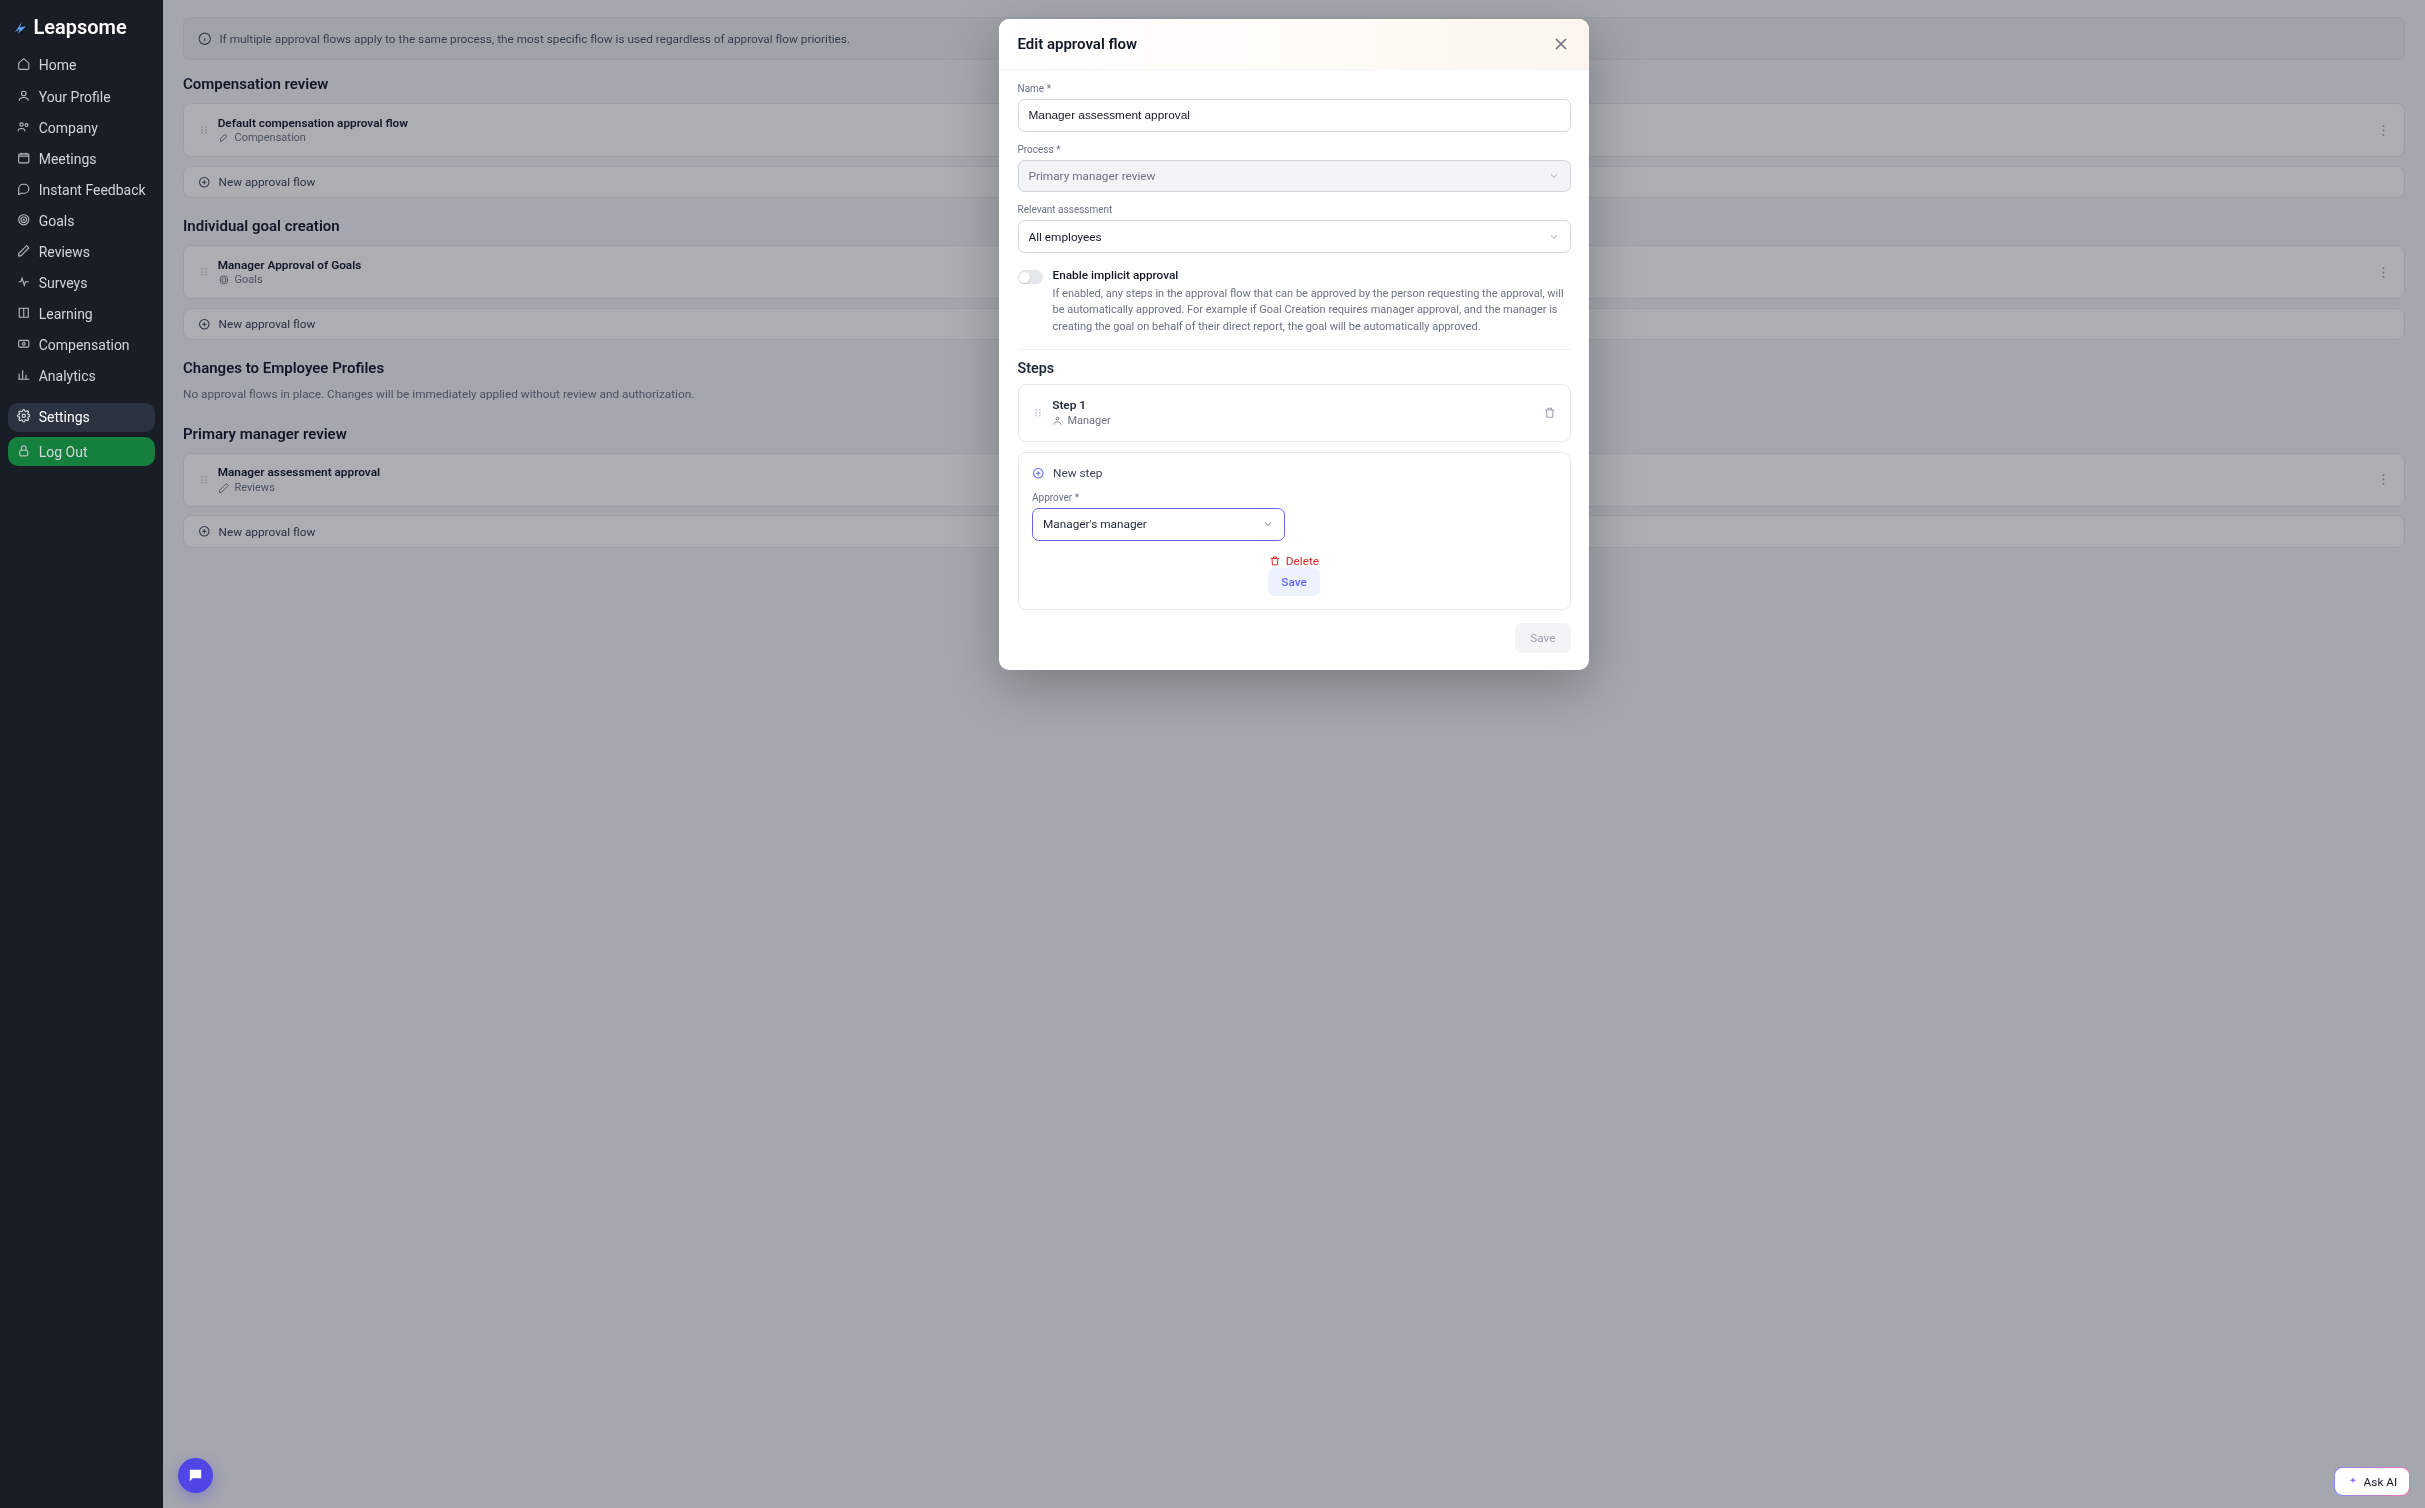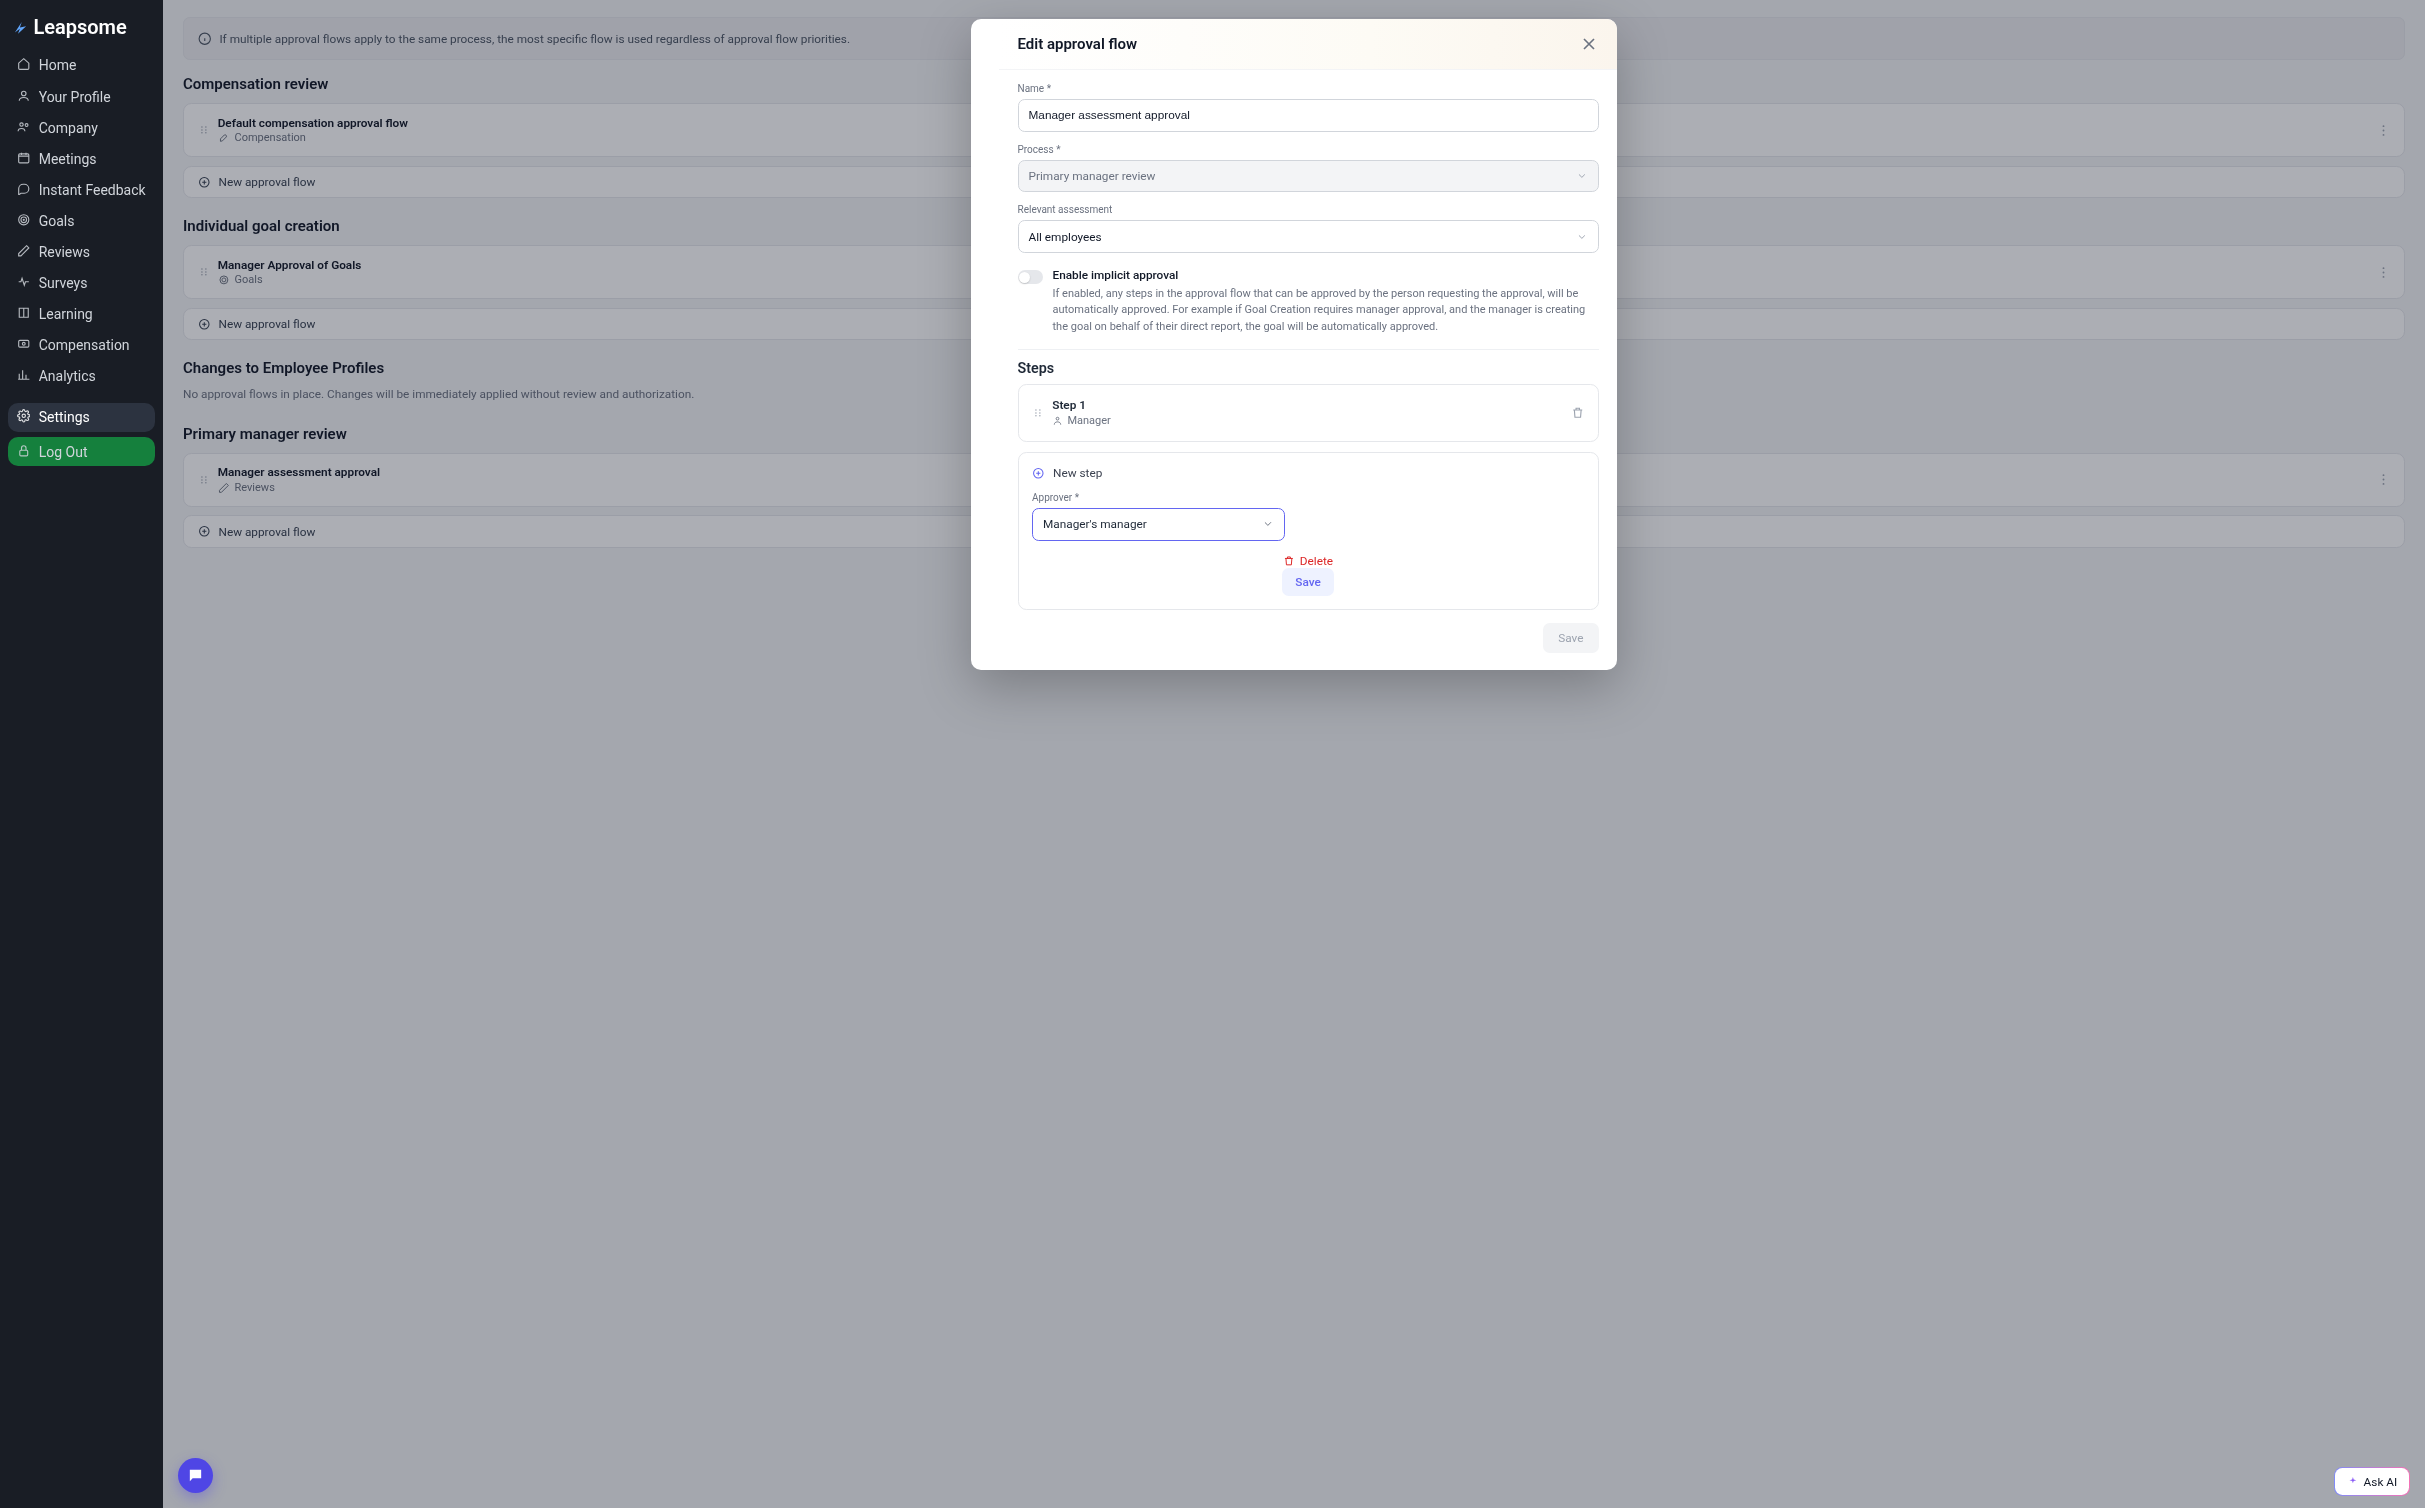--- a/index.html
+++ b/index.html
@@ -37,21 +37,21 @@
 
 .new-flow { background: #fff; border: 0.8px solid #e5e7eb; border-radius: 8.4px; padding: 8.4px 13.5px; display: flex; align-items: center; gap: 8.4px; color: #374151; font-size: 11.8px; cursor: pointer; margin-bottom: 18.5px; }
 .new-flow svg { width: 12.6px; height: 12.6px; }
 
 .changes-desc { font-size: 11.8px; color: #6b7280; margin: 6.7px 0 23.6px; }
 
 
 .overlay { position: absolute; inset: 0; background: rgba(17,24,39,0.35); display: flex; align-items: flex-start; justify-content: center; padding-top: 18.5px; }
 
 
-.modal { width: 646px; background: #fff; border-radius: 10px; box-shadow: 0 17px 51px rgba(0,0,0,.25); overflow: hidden; padding-left: 28px; }
+.modal { width: 590px; background: #fff; border-radius: 10px; box-shadow: 0 17px 51px rgba(0,0,0,.25); overflow: hidden; }
 .modal-header { padding: 15px 18.5px; display: flex; align-items: center; justify-content: space-between; background: linear-gradient(90deg, #fff 0%, #fdfbf5 60%, #fbf5ed 100%); border-bottom: 0.8px solid #f3f4f6; }
 .modal-title { font-size: 15px; font-weight: 600; color: #111827; }
 .close-btn { width: 20px; height: 20px; display: flex; align-items: center; justify-content: center; cursor: pointer; color: #6b7280; border-radius: 3.4px; }
 
 .modal-body { padding: 13.5px 18.5px 17px; }
 
 .field-label { font-size: 10px; color: #6b7280; margin-bottom: 5px; }
 .input, .select { width: 100%; border: 0.8px solid #d1d5db; border-radius: 6.7px; padding: 8.4px 10px; font-size: 11.8px; color: #111827; background: #fff; }
 .select { display: flex; align-items: center; justify-content: space-between; cursor: pointer; }
 .select.disabled { background: #f3f4f6; color: #6b7280; cursor: not-allowed; }

